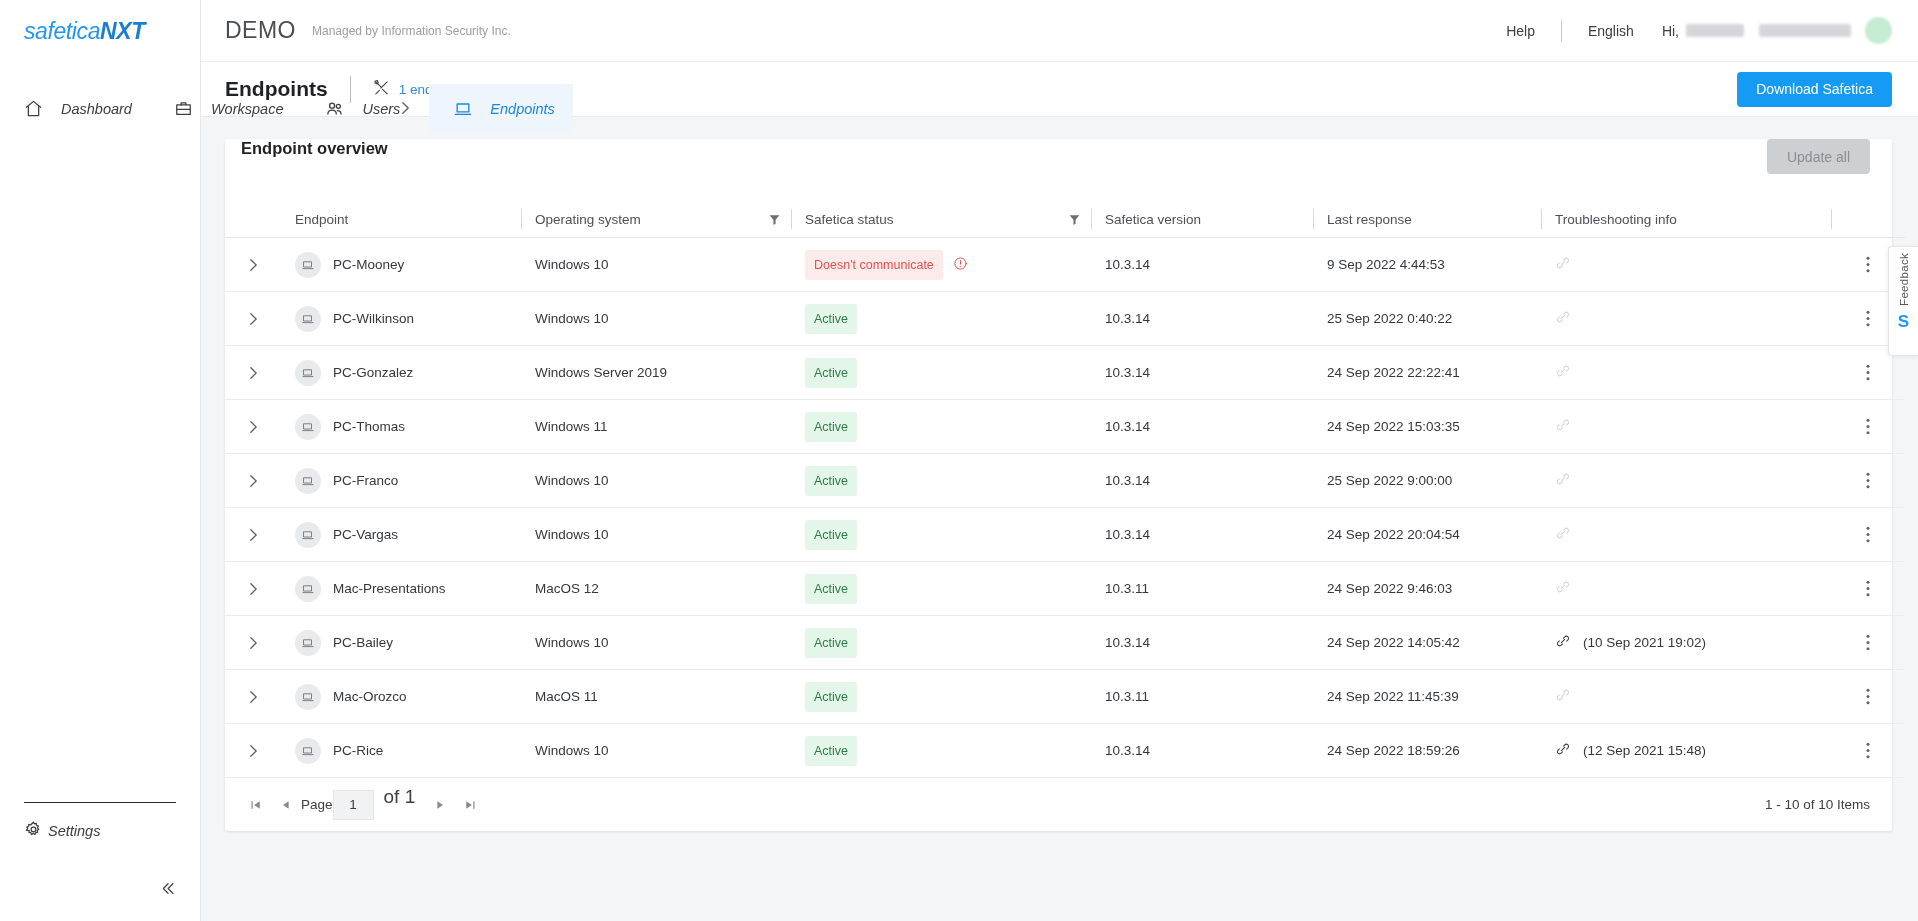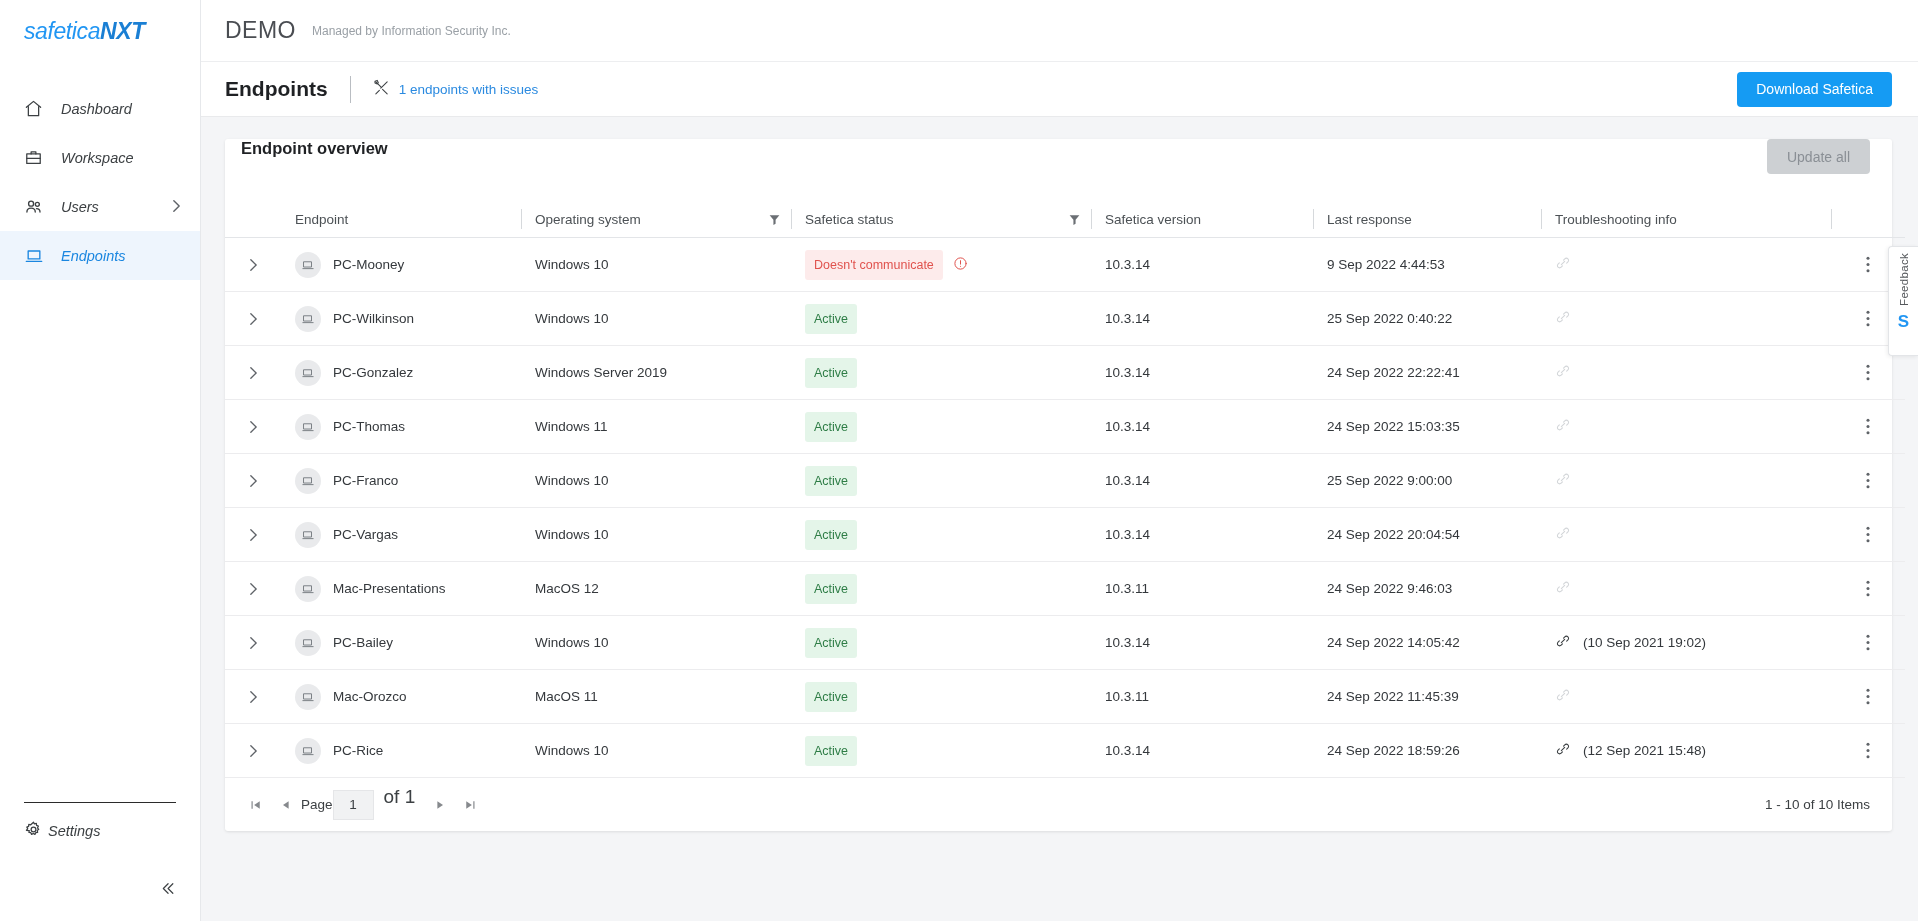--- a/index.html
+++ b/index.html
@@ -19,21 +19,21 @@
     display: flex; flex-direction: column;
     flex: 0 0 201px;
     position: relative;
     font-style: italic;
   }
   .logo-wrap { height: 62px; display: flex; align-items: center; padding-left: 24px; }
   .logo { font-size: 23px; letter-spacing: -0.4px; white-space: nowrap; }
   .logo .thin { color: #2196f3; font-weight: 400; }
   .logo .bold { color: #1a7fd4; font-weight: 700; }
 
-  .nav { margin-top: 22px; display: flex; flex-direction: column; }
+  .nav { margin-top: 22px; display: flex; flex-direction: row; text-align: center; }
   .nav-item {
     display: flex; align-items: center;
     height: 49px; padding-left: 24px; padding-right: 18px;
     color: #3c4043; font-size: 14.5px;
     cursor: pointer; position: relative;
   }
   .nav-item .ico { width: 26px; display: flex; align-items: center; justify-content: flex-start; flex: 0 0 26px; }
   .nav-item .lbl { margin-left: 11px; flex: 1; }
   .nav-item .chev { color: #5f6368; font-size: 13px; line-height: 1; }
   .nav-item.active { background: #eef5fd; color: #1a86e0; }
@@ -244,20 +244,31 @@
     </div>
 
   </aside>
 
   <div class="main">
 
     <header class="topbar">
       <span class="demo-title">DEMO</span>
       <span class="demo-sub">Managed by Information Security Inc.</span>
 
+      <div class="top-right">
+        <span class="top-link">Help</span>
+        <span class="top-sep"></span>
+        <span class="top-link">English</span>
+        <span class="greet">
+          <span>Hi,</span>
+          <span class="redact r1"></span>
+          <span class="redact r2"></span>
+        </span>
+        <span class="avatar"></span>
+      </div>
     </header>
 
     <div class="pagebar">
       <span class="page-title">Endpoints</span>
       <span class="pb-sep"></span>
       <span class="issues">
         <span>
           <svg width="17" height="17" viewBox="0 0 24 24" fill="none" stroke="#3c4043" stroke-width="1.5" stroke-linecap="round" stroke-linejoin="round">
               <path d="M4 4l7.5 7.5"></path>
               <path d="M20 4l-9 9"></path>

